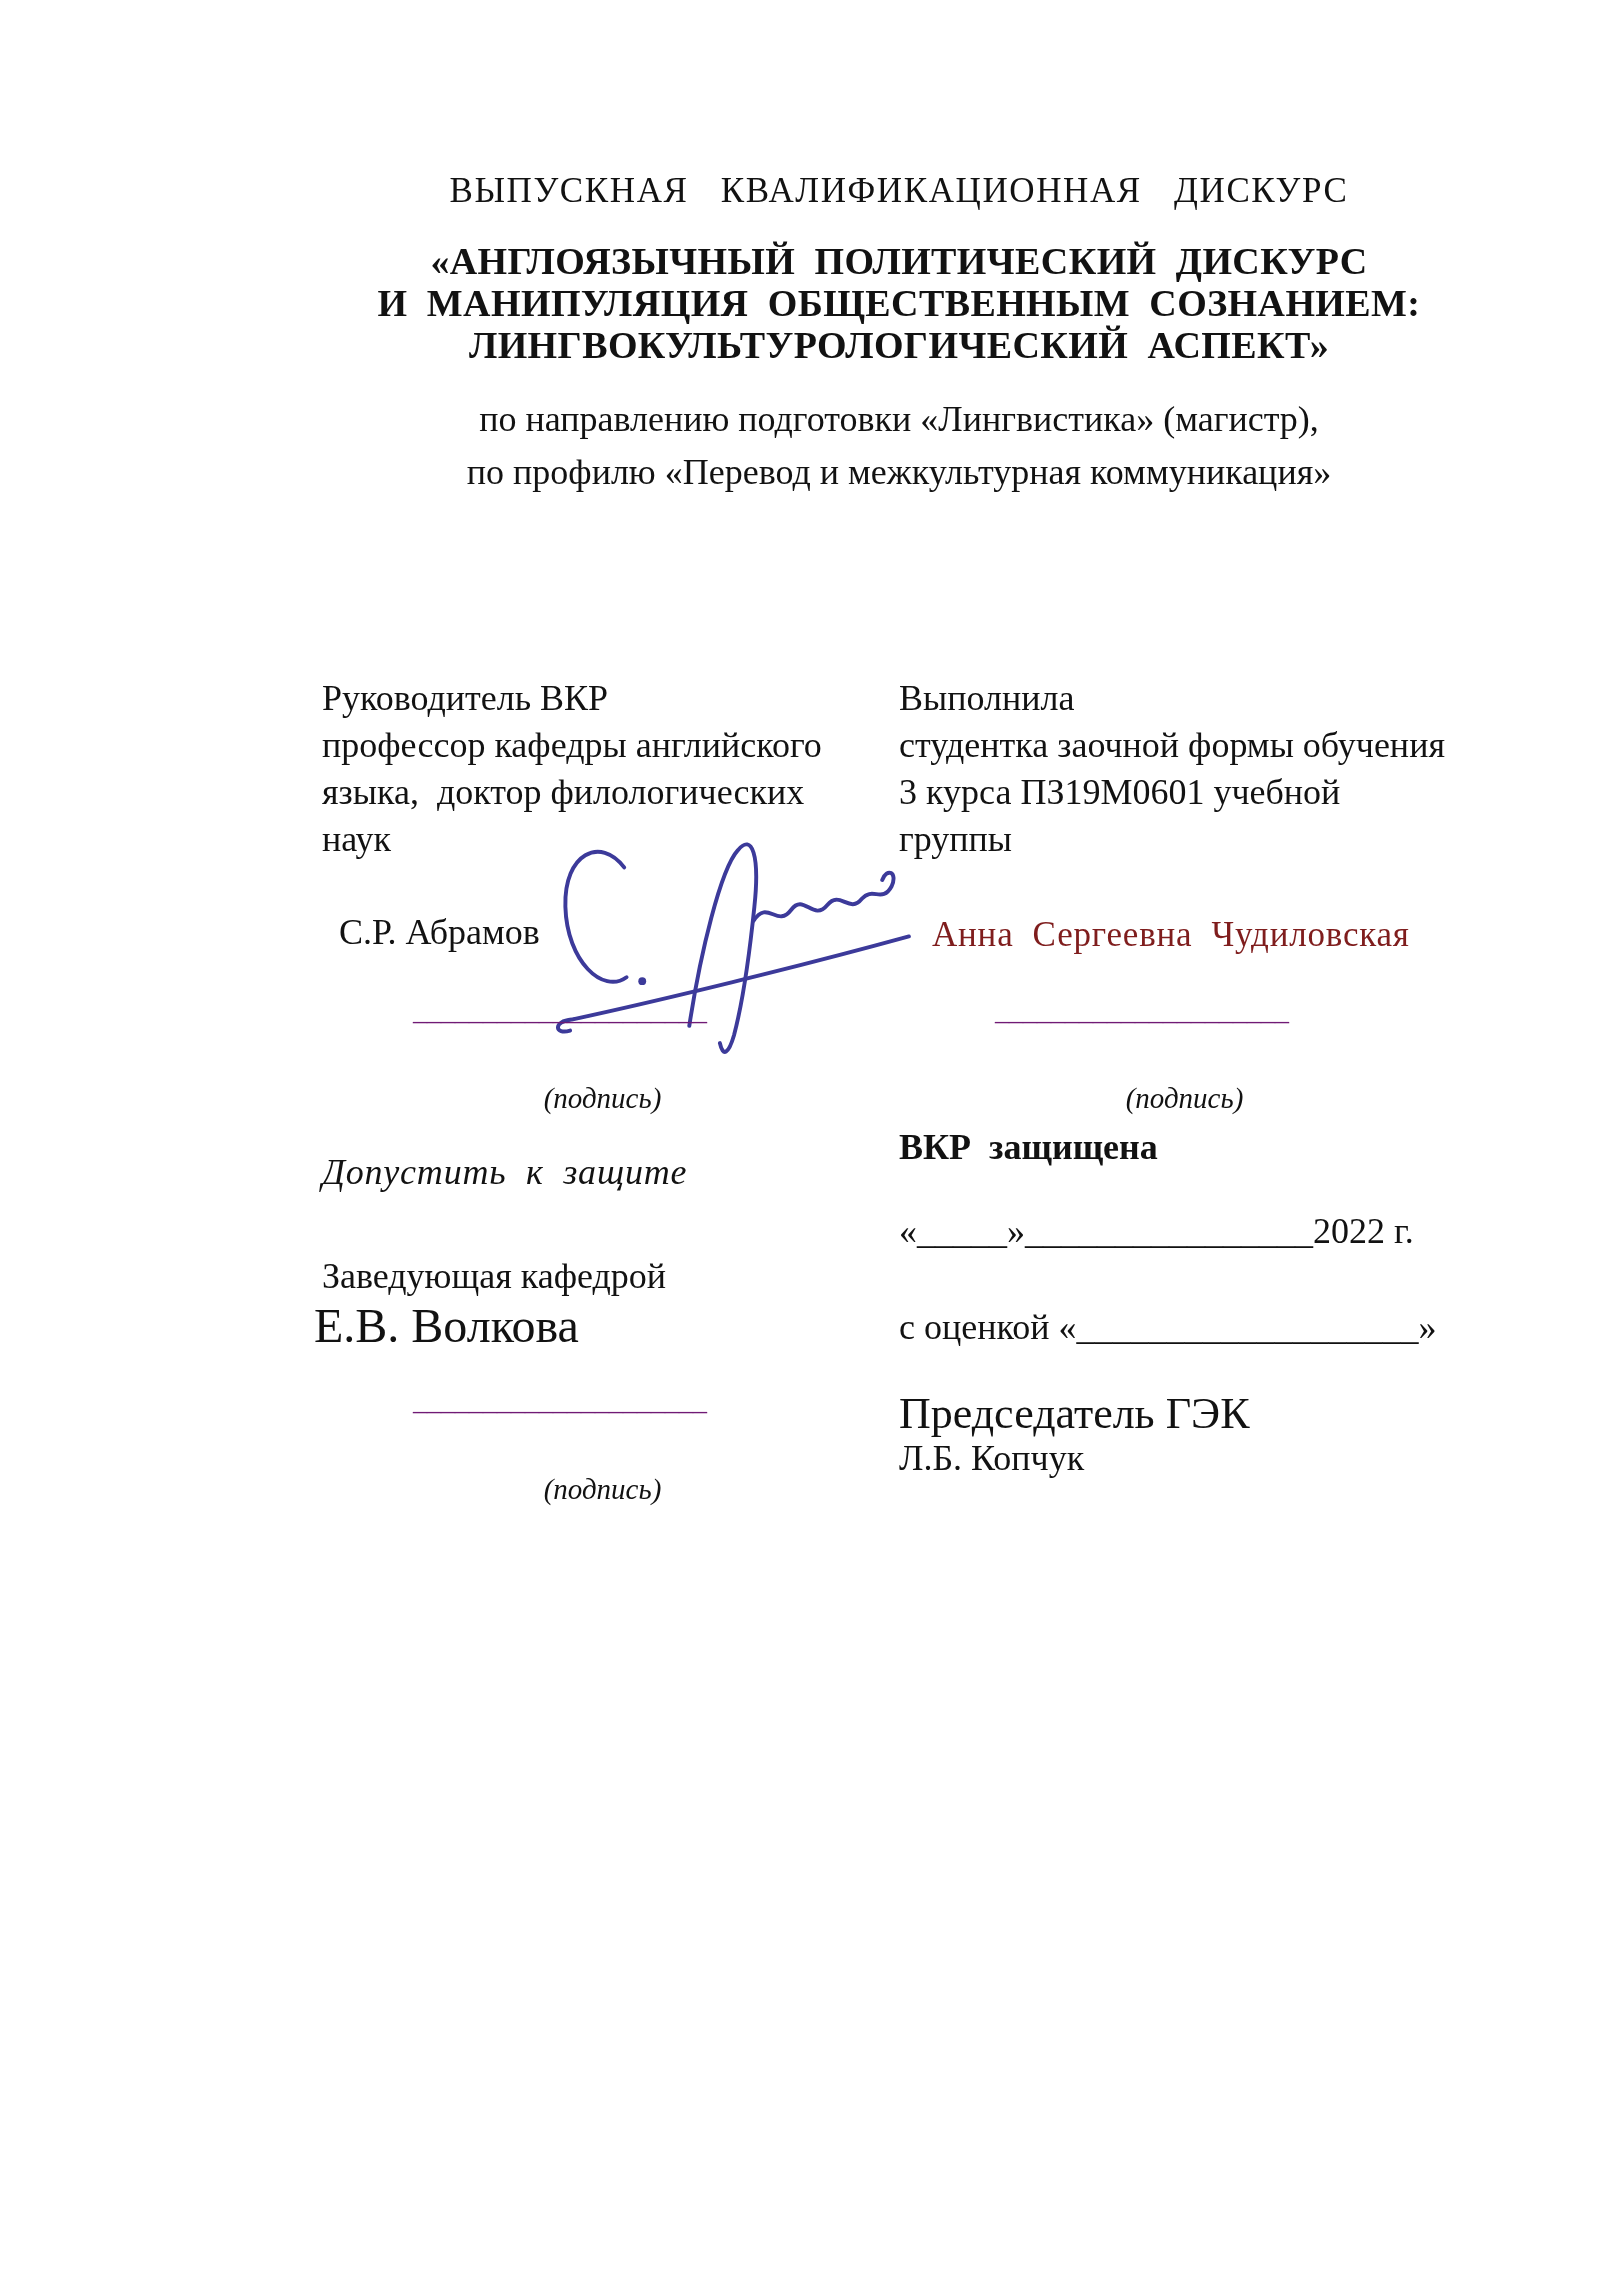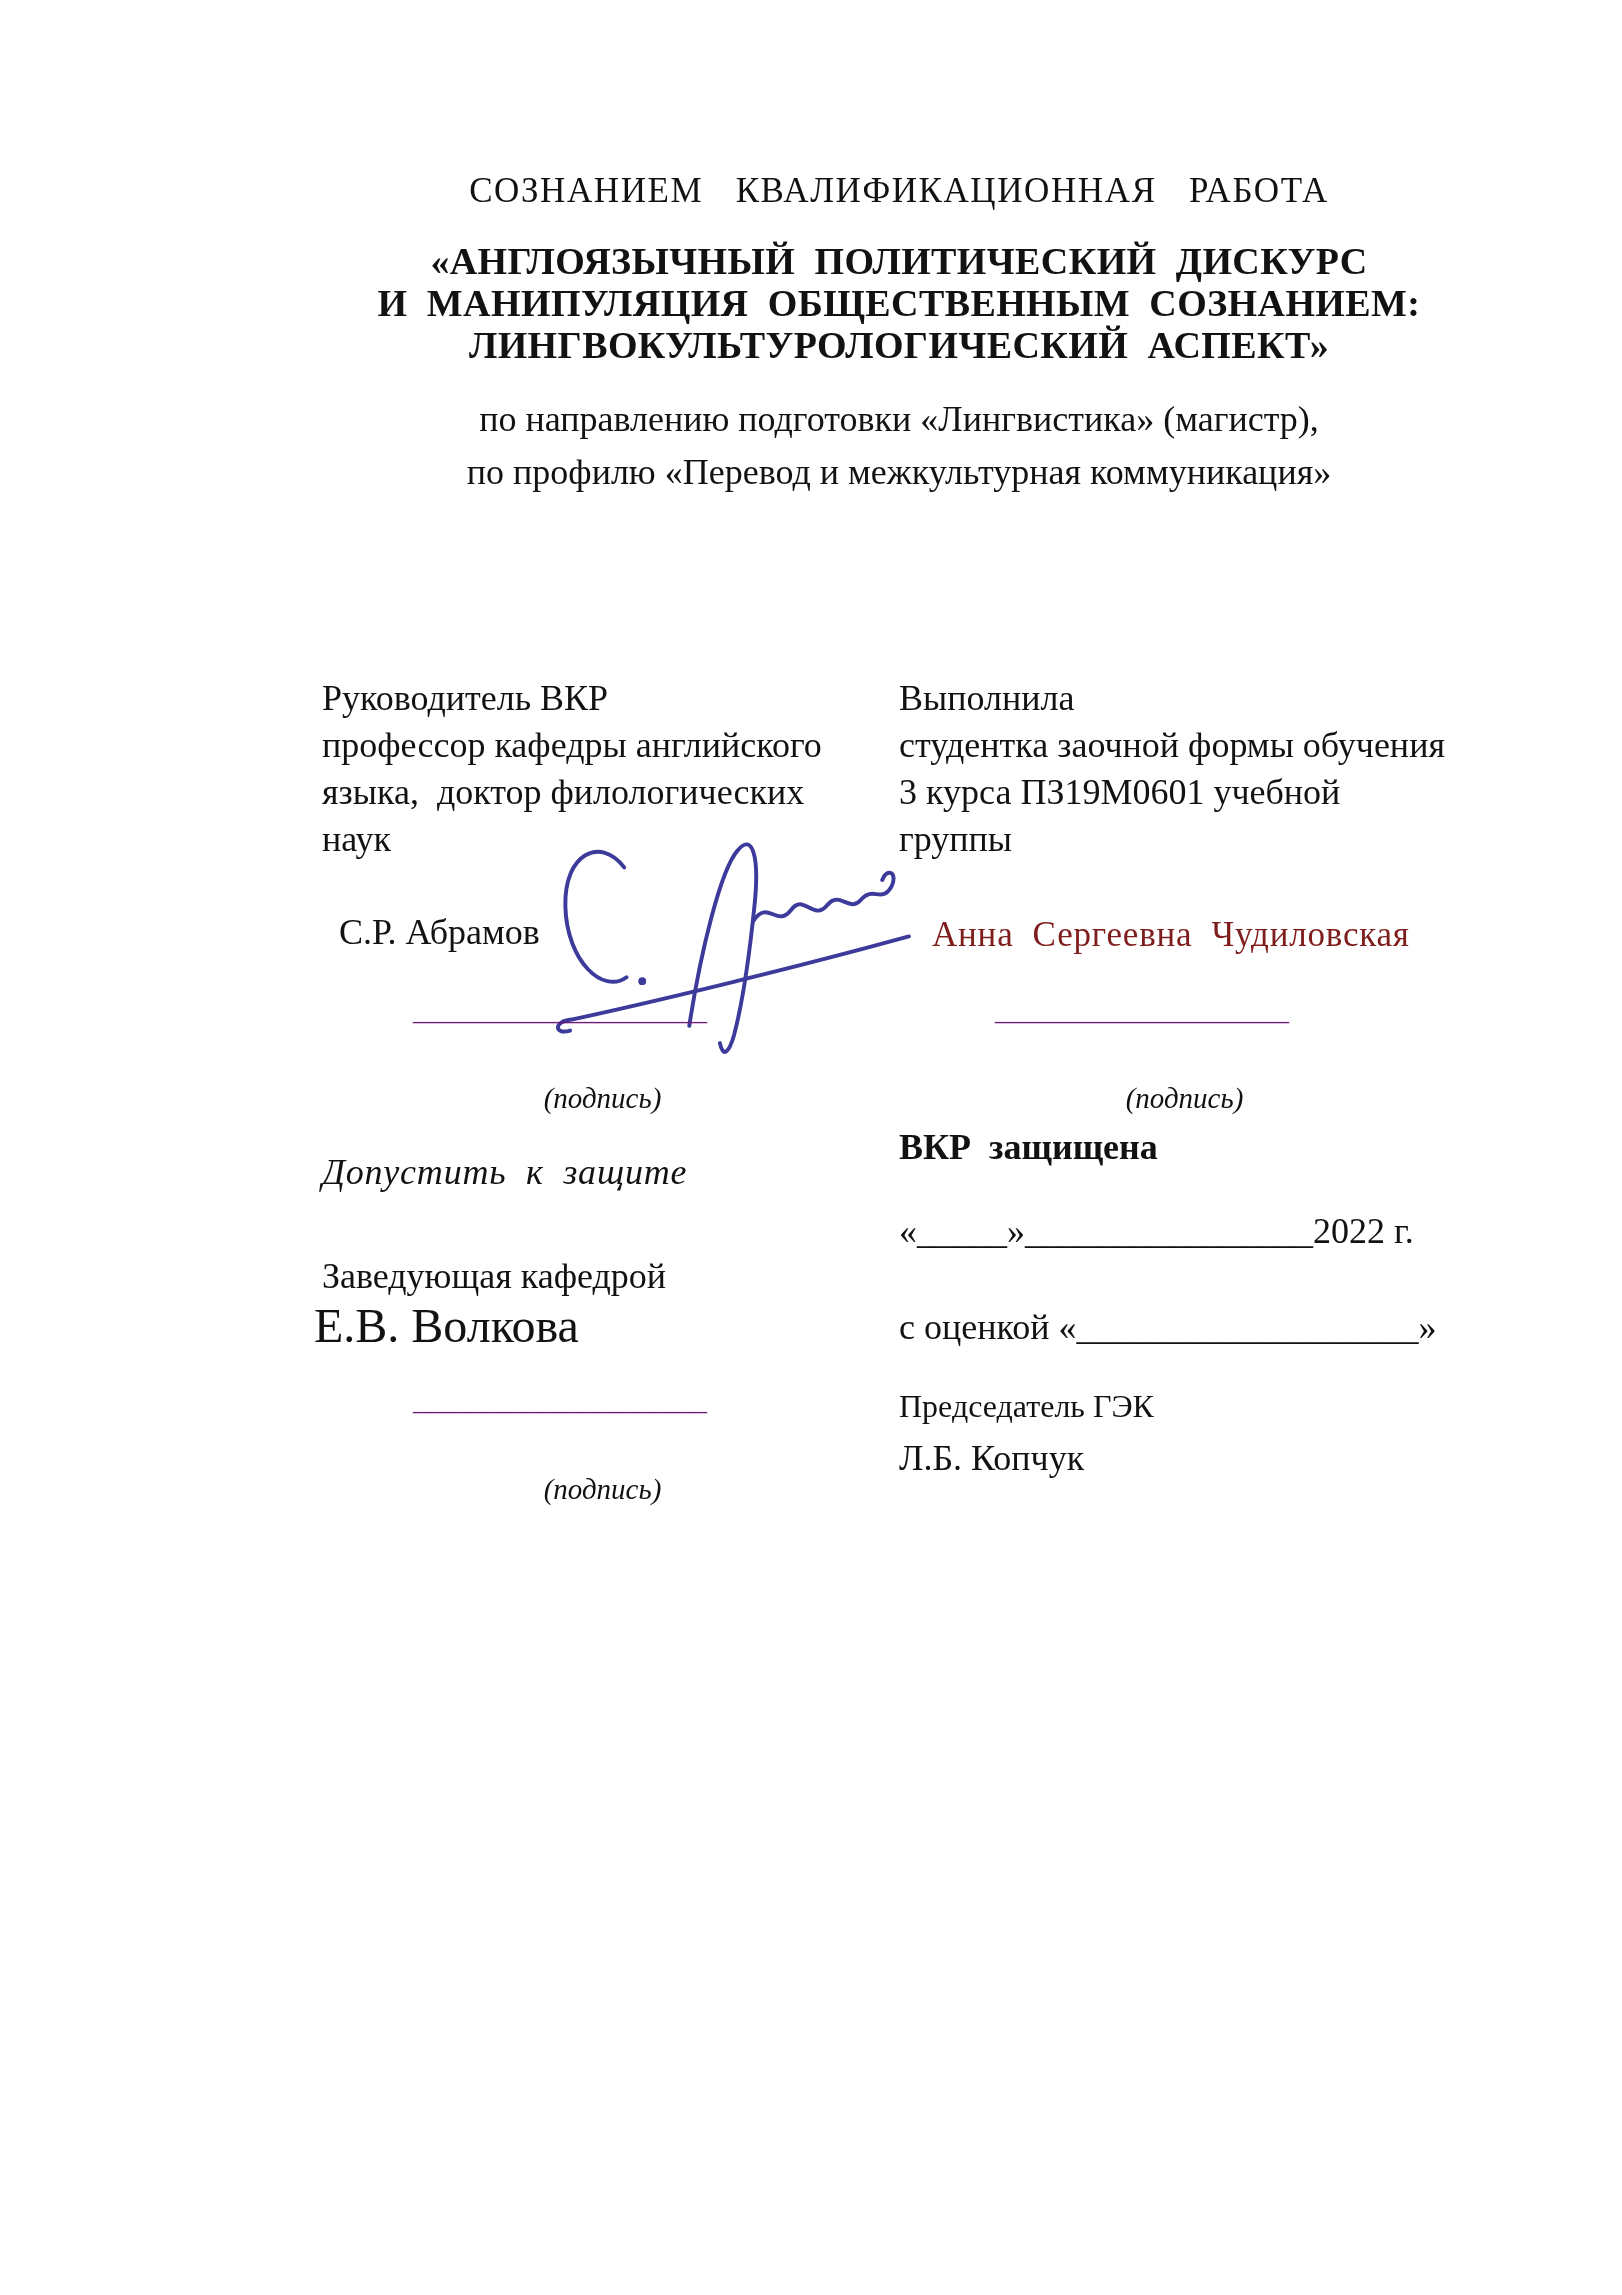--- a/index.html
+++ b/index.html
@@ -63,30 +63,30 @@
   }
   .cap-left{left:413px;top:1038px;}
   .cap-right{left:995px;top:1038px;}
   .cap-bottom{left:413px;top:1429px;}
   .permit-line{left:322px;top:1151px;font-size:36px;font-style:italic;letter-spacing:0.8px;}
   .defended-line{left:899px;top:1126px;font-size:36px;font-weight:bold;}
   .date-line{left:899px;top:1210px;font-size:36px;}
   .head-role{left:322px;top:1255px;font-size:36px;}
   .head-name{left:314px;top:1298px;font-size:48px;}
   .grade-line{left:899px;top:1306px;font-size:36px;}
-  .chair-role{left:899px;top:1388px;font-size:32px;}
+  .chair-role{left:899px;top:1388px;font-size:44px;}
   .chair-name{left:899px;top:1437px;font-size:36px;}
   .signature-svg{left:534px;top:820px;width:400px;height:236px;}
 </style>
 </head>
 <body>
 
 <div class="page">
 
-  <div class="abs center-strip doc-type" data-bind="header.doc_type">СОЗНАНИЕМ КВАЛИФИКАЦИОННАЯ РАБОТА</div>
+  <div class="abs center-strip doc-type" data-bind="header.doc_type">ВЫПУСКНАЯ КВАЛИФИКАЦИОННАЯ ДИСКУРС</div>
 
   <div class="abs center-strip main-title">
     <div data-bind="header.title_lines.0">«АНГЛОЯЗЫЧНЫЙ ПОЛИТИЧЕСКИЙ ДИСКУРС</div>
     <div data-bind="header.title_lines.1">И МАНИПУЛЯЦИЯ ОБЩЕСТВЕННЫМ СОЗНАНИЕМ:</div>
     <div data-bind="header.title_lines.2">ЛИНГВОКУЛЬТУРОЛОГИЧЕСКИЙ АСПЕКТ»</div>
   </div>
 
   <div class="abs center-strip profile-line" data-bind="header.profile_line">по профилю «Перевод и межкультурная коммуникация»</div>
   <div class="abs center-strip program-line" data-bind="header.program_line">по направлению подготовки «Лингвистика» (магистр),</div>
 

